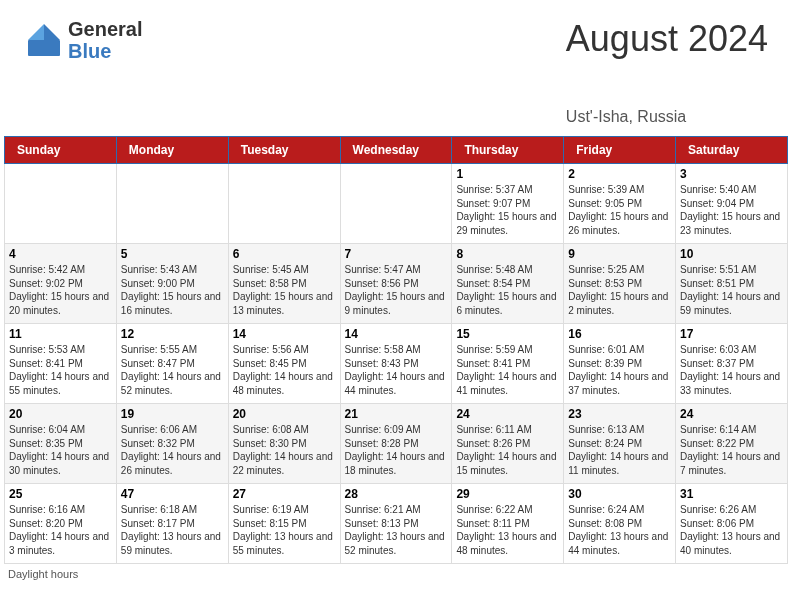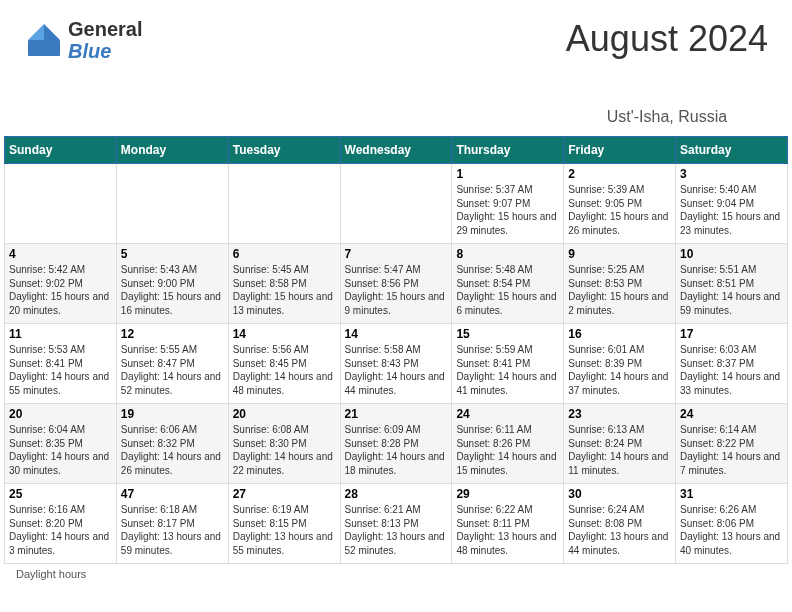--- a/index.html
+++ b/index.html
@@ -26,31 +26,30 @@
     .logo-general {
       font-size: 20px;
       font-weight: bold;
       color: #333;
     }
     
     .logo-blue {
       font-size: 20px;
       font-weight: bold;
       color: #3a7abf;
-      font-style: italic;
     }
     
     .logo-icon {
       width: 40px;
       height: 40px;
       margin-right: 4px;
     }
     
     .title-section {
-      text-align: center;
+      text-align: left;
     }
     
     .month-title {
       font-size: 36px;
       font-weight: normal;
       color: #333;
     }
     
     .location {
       font-size: 16px;
@@ -61,23 +60,23 @@
     .calendar {
       width: 100%;
       border-collapse: collapse;
       font-size: 11px;
       margin: 0 4px;
       width: calc(100% - 8px);
       margin-left: 4px;
     }
     
     .calendar th {
-      background-color: #0f766e;
+      background-color: #b91c1c;
       color: white;
-      padding: 6px 4px;
+      padding: 6px 12px;
       text-align: left;
       font-size: 12px;
       border: 1px solid #2d6aaf;
     }
     
     .calendar td {
       border: 1px solid #ddd;
       vertical-align: top;
       padding: 3px 4px;
       width: calc(100% / 7);
@@ -101,21 +100,21 @@
       color: #333;
       line-height: 1.35;
     }
     
     .empty-cell {
       background: #fff !important;
     }
 
     .footer-note {
       text-align: left;
-      padding: 4px 16px;
+      padding: 4px 8px;
       font-size: 11px;
       color: #555;
     }
   </style>
 </head>
 <body>
 
 <div class="header">
   <div class="logo">
     <svg class="logo-icon" viewBox="0 0 40 40">

